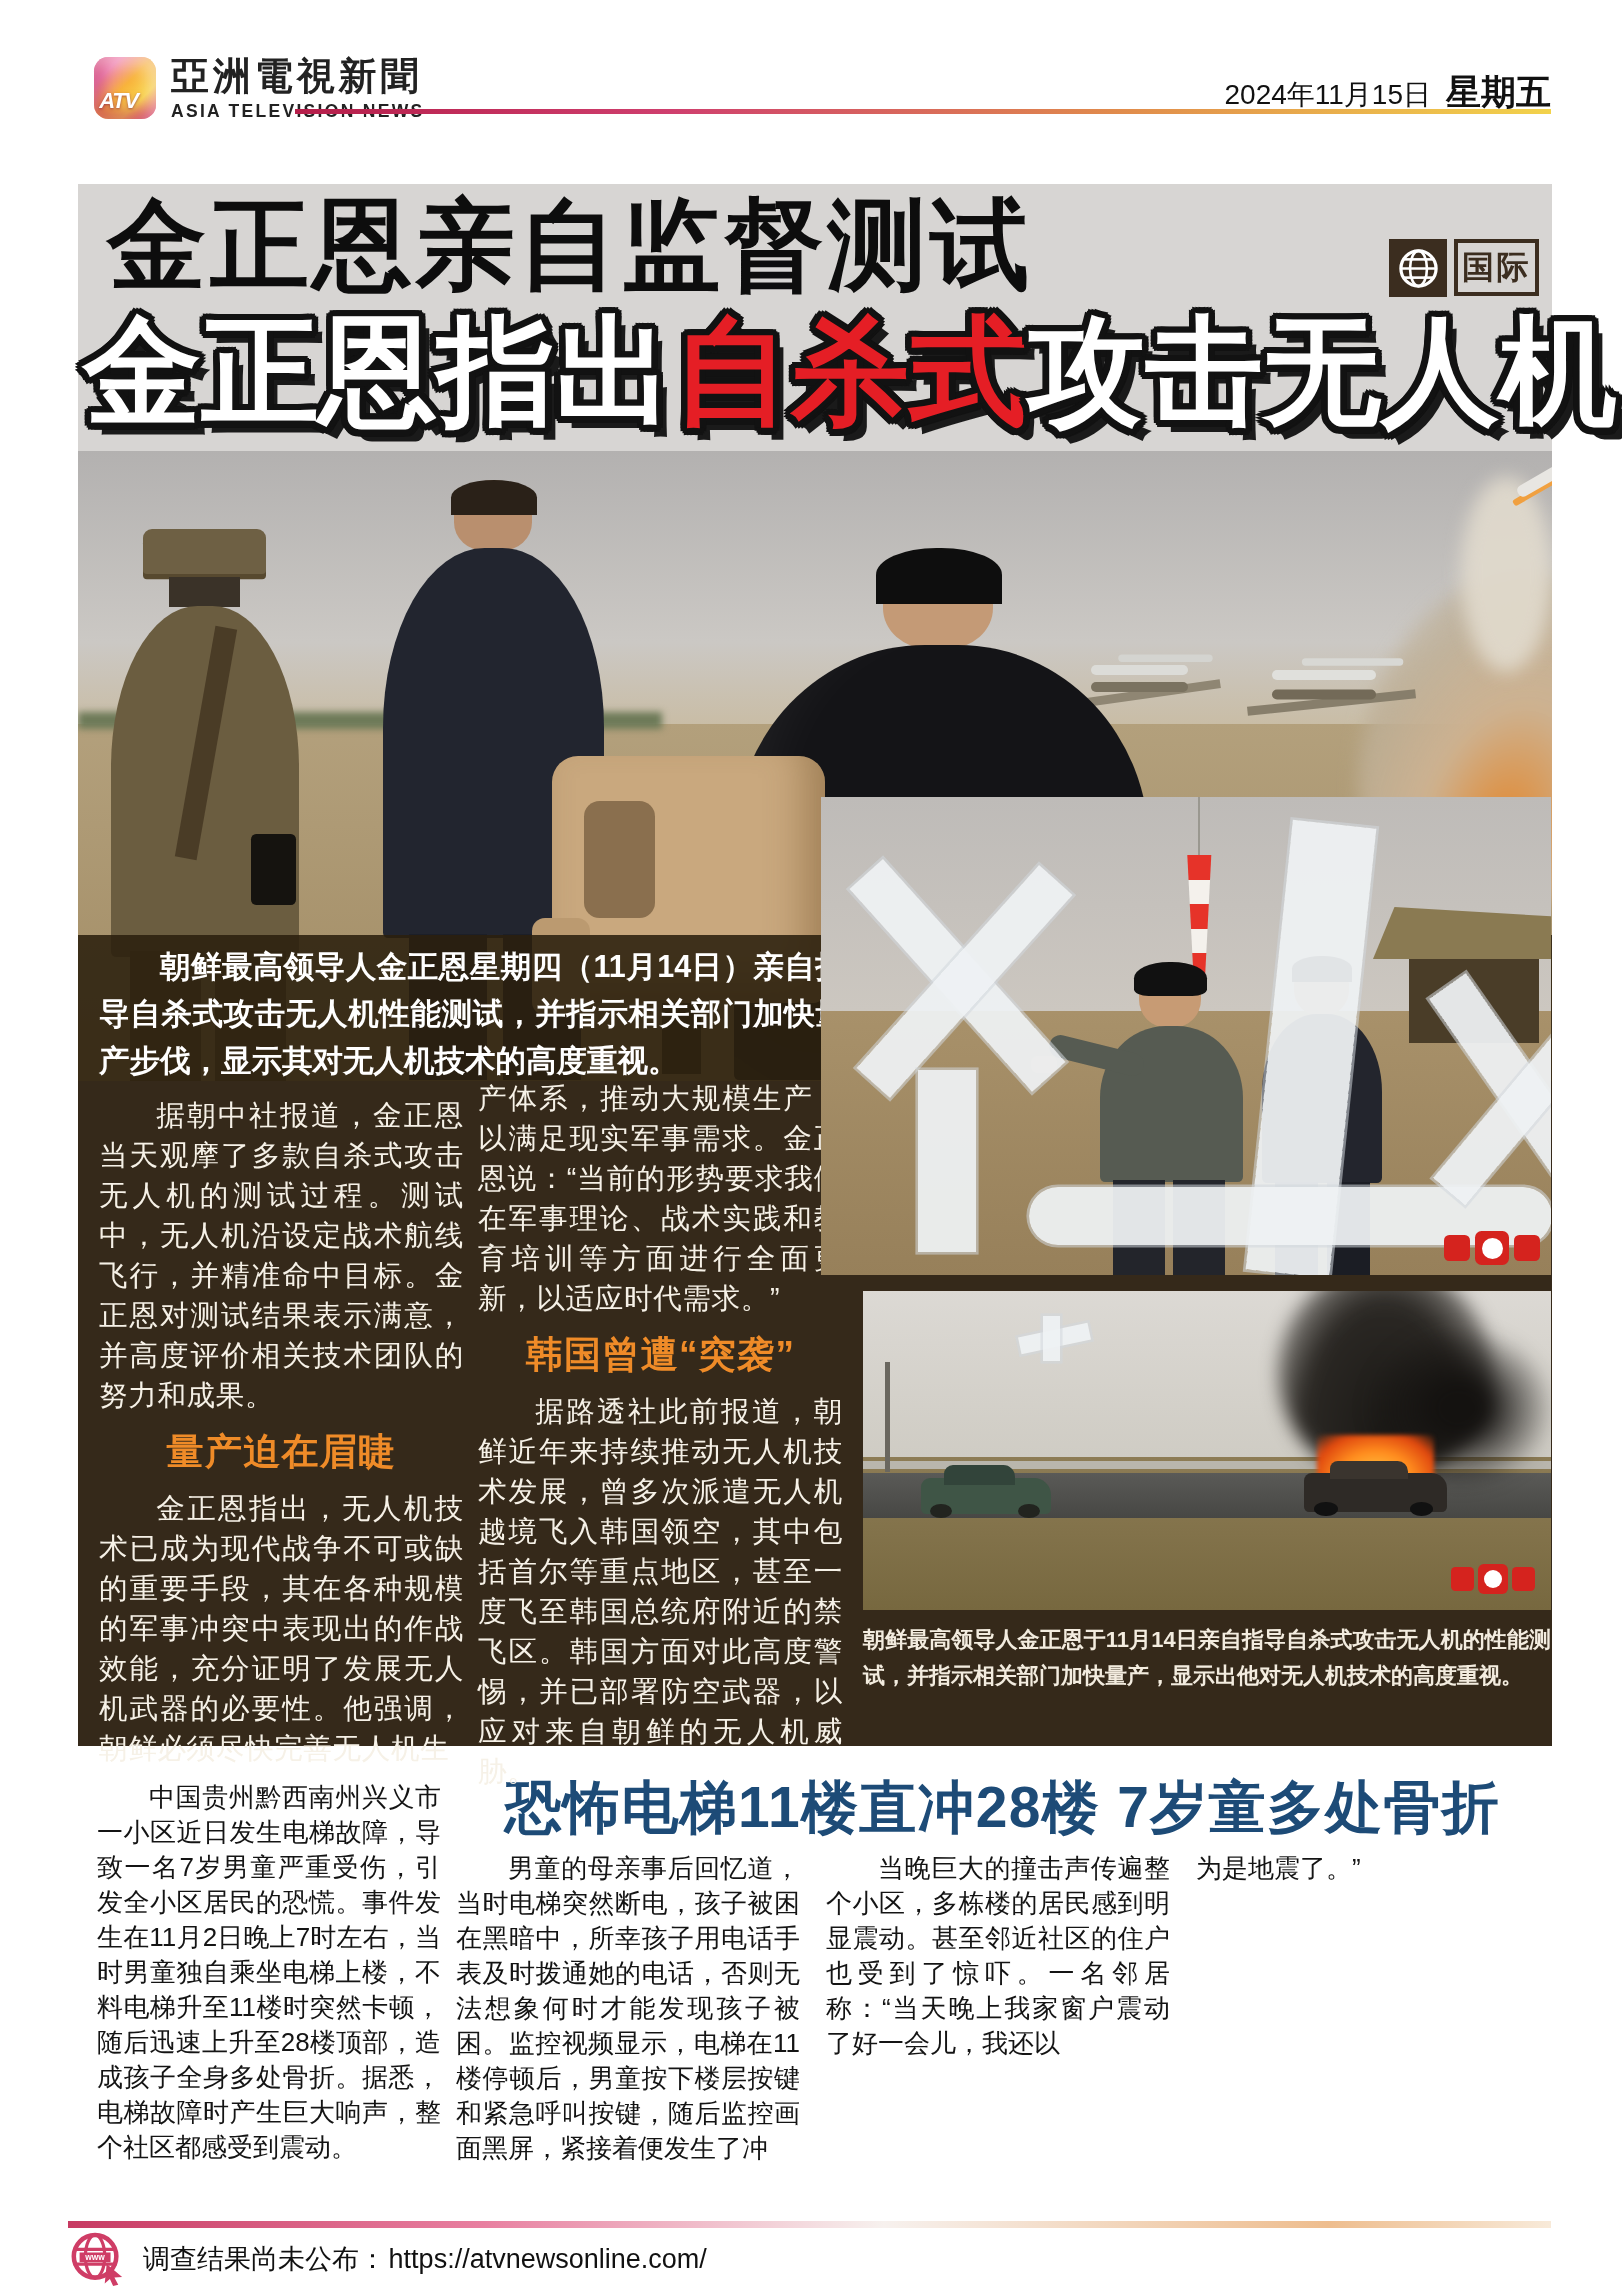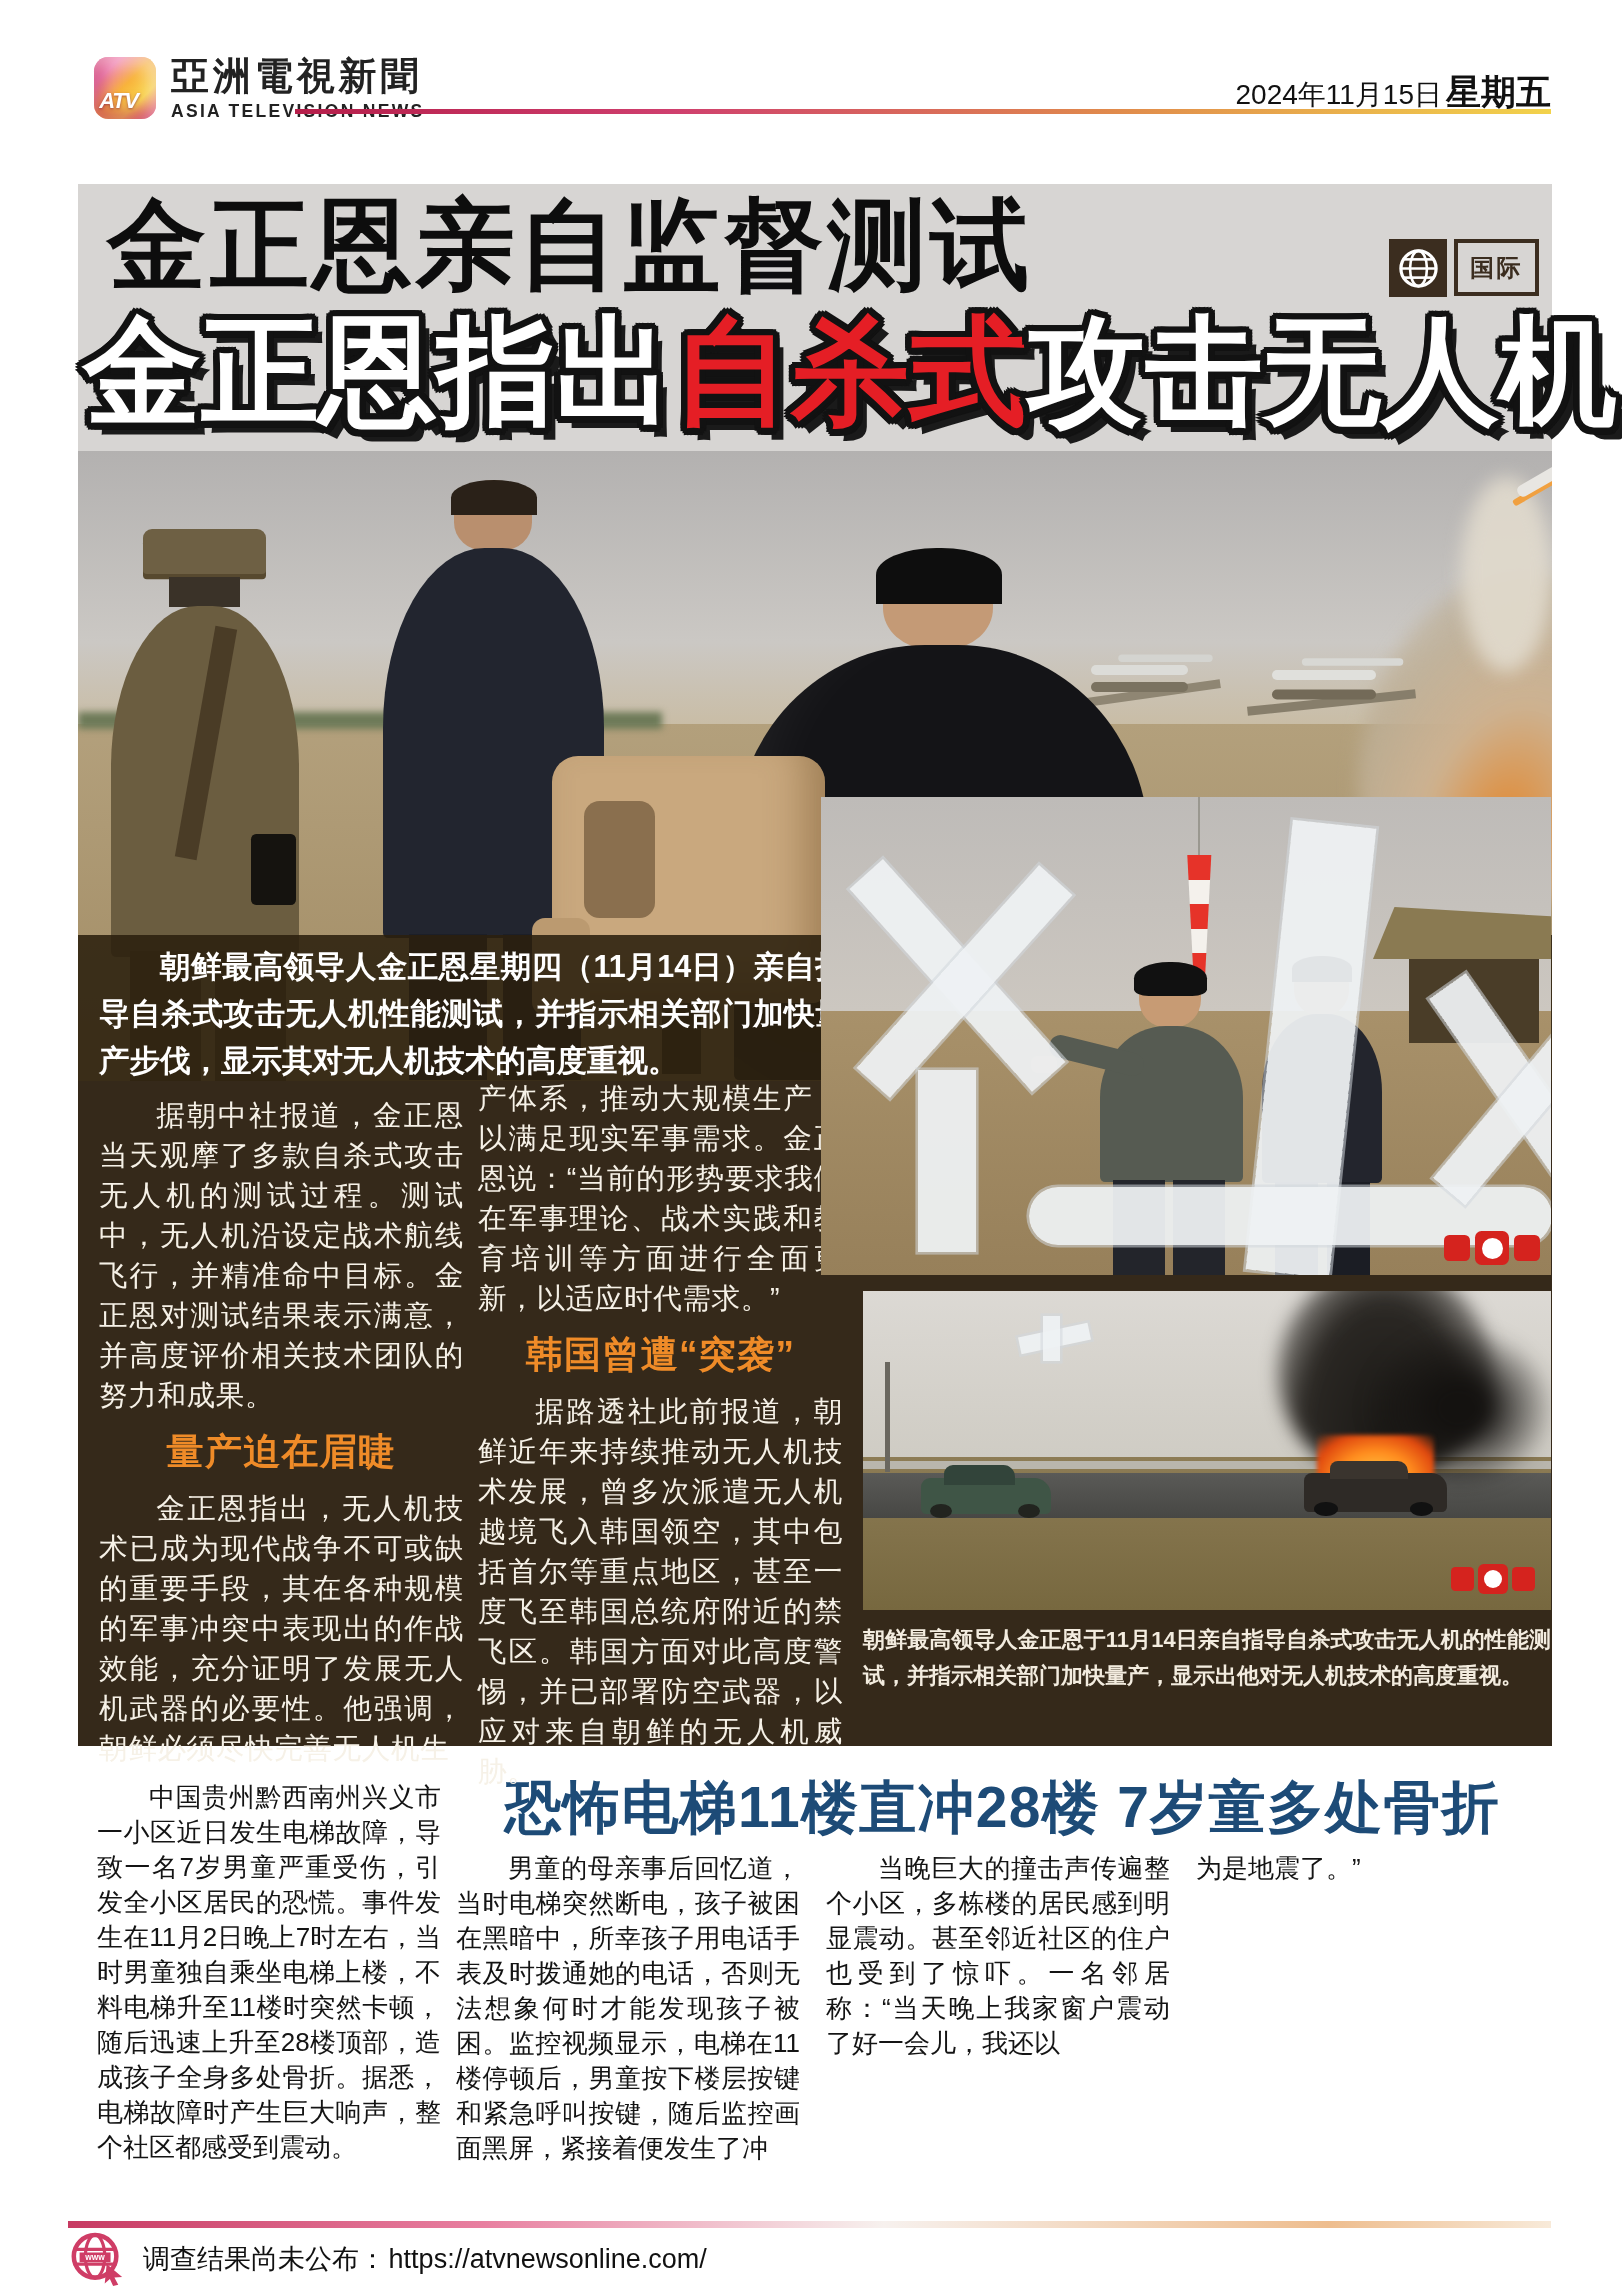--- a/index.html
+++ b/index.html
@@ -15,30 +15,30 @@
     box-shadow:inset -6.5px 9px 15.6px rgba(255,255,255,.45), inset 7.8px -9px 17px rgba(180,30,90,.55);
   }
   .logo-atv{
     position:absolute;left:5.2px;bottom:5.2px;color:#ffffff;font-weight:900;
     font-size:22px;font-style:italic;text-shadow:0 1.3px 2.6px rgba(120,20,70,.6);
     letter-spacing:-1.3px;
   }
   .brand-cn{font-size:38px;font-weight:800;color:#222;letter-spacing:3.9px;line-height:1;}
   .brand-en{font-size:17.5px;font-weight:700;color:#222;letter-spacing:2.3px;margin-top:5.8px;}
   .hdr-rule{height:5.2px;background:linear-gradient(90deg,#b51e4a 0%,#cf3f6e 30%,#e08a4c 65%,#f2d24b 100%);}
-  .date-wrap{display:flex;align-items:baseline;gap:4px;color:#111;justify-content:flex-end;}
+  .date-wrap{display:flex;align-items:baseline;gap:15px;color:#111;justify-content:flex-end;}
   .date-d{font-size:28px;font-weight:400;}
   .date-w{font-size:35px;font-weight:900;}
   
   .kicker-bg{background:#d7d5d3;}
   .kicker{font-size:99px;font-weight:900;color:#0d0d0d;letter-spacing:3.9px;line-height:1;white-space:nowrap;}
   .badge-sq{width:58px;height:58px;background:#3b2d1f;display:flex;align-items:center;justify-content:center;}
   .badge-label{
     width:77px;height:49px;border:4.5px solid #3b2d1f;display:flex;align-items:center;justify-content:center;
-    font-size:24px;font-weight:800;color:#3b2d1f;letter-spacing:2.6px;
+    font-size:32px;font-weight:800;color:#3b2d1f;letter-spacing:2.6px;
   }
   .hl2{
     font-size:118px;font-weight:900;line-height:1.15;white-space:nowrap;color:#ffffff;
     text-shadow:
       6.5px 0 0 #121212,-6.5px 0 0 #121212,0 6.5px 0 #121212,0 -6.5px 0 #121212,
       4.5px 4.5px 0 #121212,-4.5px 4.5px 0 #121212,4.5px -4.5px 0 #121212,-4.5px -4.5px 0 #121212,
       6.5px 3.2px 0 #121212,-6.5px 3.2px 0 #121212,6.5px -3.2px 0 #121212,-6.5px -3.2px 0 #121212,
       3.2px 6.5px 0 #121212,-3.2px 6.5px 0 #121212,3.2px -6.5px 0 #121212,-3.2px -6.5px 0 #121212,
       10.4px 11.7px 0 #1a1a1a;
   }

